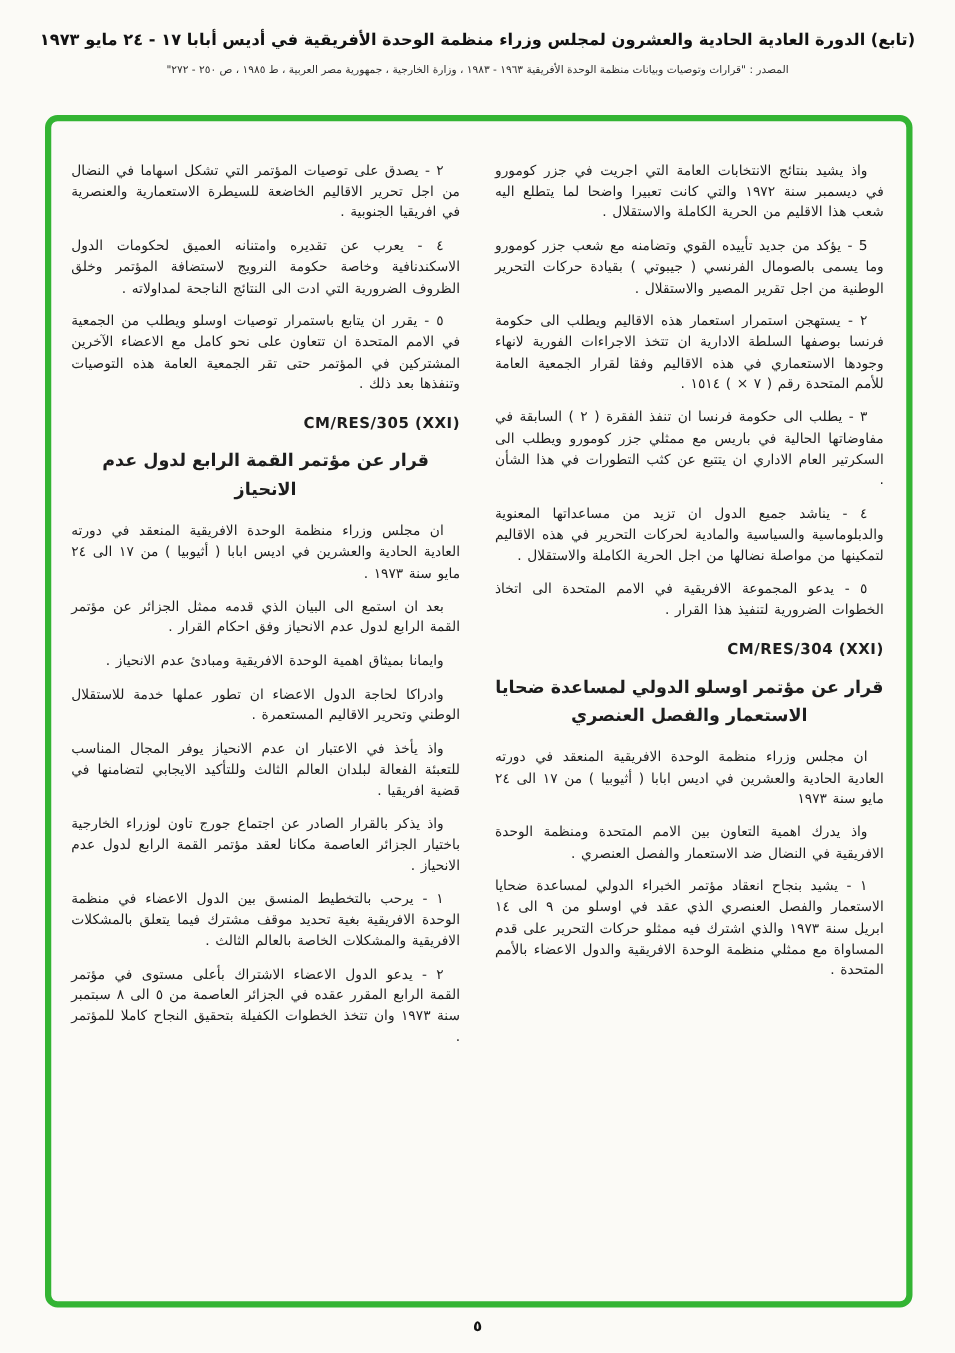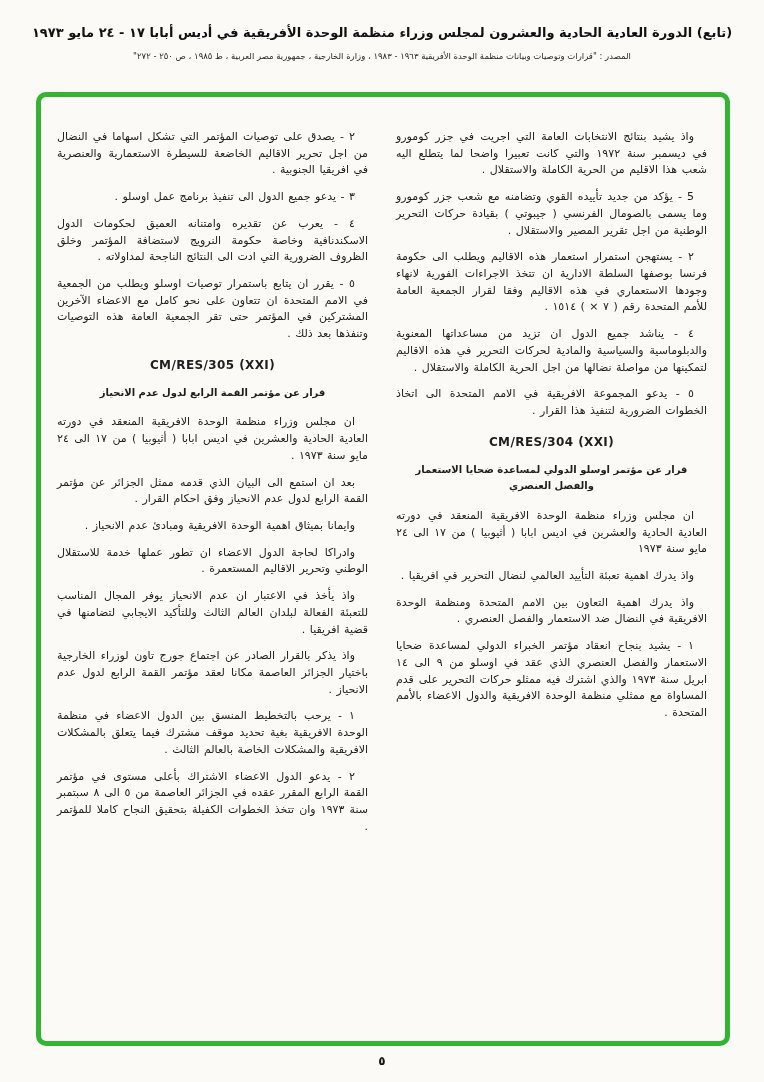--- a/index.html
+++ b/index.html
@@ -46,26 +46,26 @@
   .col{
     flex:1;min-width:0;
     direction:rtl;text-align:justify;
   }
   p.body{
     font-size:11px;line-height:1.52;
     margin:10px 0 9px 0;text-indent:13px;
     word-spacing:1px;
   }
   p.resnum{
-    direction:ltr;text-align:center;
+    direction:ltr;text-align:right;
     font-size:12px;font-weight:bold;letter-spacing:.4px;
     margin:15px 0 13px 0;text-indent:0;
   }
   p.res-title{
-    font-size:10px;font-weight:bold;text-align:center;
+    font-size:14px;font-weight:bold;text-align:center;
     line-height:1.65;margin:0 0 13px 0;text-indent:0;
   }
   .page-number{
     position:absolute;bottom:14px;left:0;right:0;
     text-align:center;font-size:12px;font-weight:bold;color:#111;
   }
 </style>
 </head>
 <body>
 
@@ -76,33 +76,32 @@
     <div class="header-line2">المصدر : "قرارات وتوصيات وبيانات منظمة الوحدة الأفريقية ١٩٦٣ - ١٩٨٣ ، وزارة الخارجية ، جمهورية مصر العربية ، ط ١٩٨٥ ، ص ٢٥٠ - ٢٧٢"</div>
   </div>
 
   <div class="frame">
     <div class="columns">
 
       <div class="col">
         <p class="body">واذ يشيد بنتائج الانتخابات العامة التي اجريت في جزر كومورو في ديسمبر سنة ١٩٧٢ والتي كانت تعبيرا واضحا لما يتطلع اليه شعب هذا الاقليم من الحرية الكاملة والاستقلال .</p>
         <p class="body">5 - يؤكد من جديد تأييده القوي وتضامنه مع شعب جزر كومورو وما يسمى بالصومال الفرنسي ( جيبوتي ) بقيادة حركات التحرير الوطنية من اجل تقرير المصير والاستقلال .</p>
         <p class="body">٢ - يستهجن استمرار استعمار هذه الاقاليم ويطلب الى حكومة فرنسا بوصفها السلطة الادارية ان تتخذ الاجراءات الفورية لانهاء وجودها الاستعماري في هذه الاقاليم وفقا لقرار الجمعية العامة للأمم المتحدة رقم ( ٧ × ) ١٥١٤ .</p>
+        <p class="body">٣ - يطلب الى حكومة فرنسا ان تنفذ الفقرة ( ٢ ) السابقة في مفاوضاتها الحالية في باريس مع ممثلي جزر كومورو ويطلب الى السكرتير العام الاداري ان يتتبع عن كثب التطورات في هذا الشأن .</p>
         <p class="body">٤ - يناشد جميع الدول ان تزيد من مساعداتها المعنوية والدبلوماسية والسياسية والمادية لحركات التحرير في هذه الاقاليم لتمكينها من مواصلة نضالها من اجل الحرية الكاملة والاستقلال .</p>
         <p class="body">٥ - يدعو المجموعة الافريقية في الامم المتحدة الى اتخاذ الخطوات الضرورية لتنفيذ هذا القرار .</p>
         <p class="resnum">CM/RES/304 (XXI)</p>
         <p class="res-title">قرار عن مؤتمر اوسلو الدولي لمساعدة ضحايا الاستعمار والفصل العنصري</p>
         <p class="body">ان مجلس وزراء منظمة الوحدة الافريقية المنعقد في دورته العادية الحادية والعشرين في اديس ابابا ( أثيوبيا ) من ١٧ الى ٢٤ مايو سنة ١٩٧٣</p>
-        <p class="body">واذ يدرك اهمية تعبئة التأييد العالمي لنضال التحرير في افريقيا .</p>
         <p class="body">واذ يدرك اهمية التعاون بين الامم المتحدة ومنظمة الوحدة الافريقية في النضال ضد الاستعمار والفصل العنصري .</p>
         <p class="body">١ - يشيد بنجاح انعقاد مؤتمر الخبراء الدولي لمساعدة ضحايا الاستعمار والفصل العنصري الذي عقد في اوسلو من ٩ الى ١٤ ابريل سنة ١٩٧٣ والذي اشترك فيه ممثلو حركات التحرير على قدم المساواة مع ممثلي منظمة الوحدة الافريقية والدول الاعضاء بالأمم المتحدة .</p>
       </div>
 
       <div class="col">
         <p class="body">٢ - يصدق على توصيات المؤتمر التي تشكل اسهاما في النضال من اجل تحرير الاقاليم الخاضعة للسيطرة الاستعمارية والعنصرية في افريقيا الجنوبية .</p>
-        <p class="body">٣ - يدعو جميع الدول الى تنفيذ برنامج عمل اوسلو .</p>
         <p class="body">٤ - يعرب عن تقديره وامتنانه العميق لحكومات الدول الاسكندنافية وخاصة حكومة النرويج لاستضافة المؤتمر وخلق الظروف الضرورية التي ادت الى النتائج الناجحة لمداولاته .</p>
         <p class="body">٥ - يقرر ان يتابع باستمرار توصيات اوسلو ويطلب من الجمعية في الامم المتحدة ان تتعاون على نحو كامل مع الاعضاء الآخرين المشتركين في المؤتمر حتى تقر الجمعية العامة هذه التوصيات وتنفذها بعد ذلك .</p>
         <p class="resnum">CM/RES/305 (XXI)</p>
         <p class="res-title">قرار عن مؤتمر القمة الرابع لدول عدم الانحياز</p>
         <p class="body">ان مجلس وزراء منظمة الوحدة الافريقية المنعقد في دورته العادية الحادية والعشرين في اديس ابابا ( أثيوبيا ) من ١٧ الى ٢٤ مايو سنة ١٩٧٣ .</p>
         <p class="body">بعد ان استمع الى البيان الذي قدمه ممثل الجزائر عن مؤتمر القمة الرابع لدول عدم الانحياز وفق احكام القرار .</p>
         <p class="body">وايمانا بميثاق اهمية الوحدة الافريقية ومبادئ عدم الانحياز .</p>
         <p class="body">وادراكا لحاجة الدول الاعضاء ان تطور عملها خدمة للاستقلال الوطني وتحرير الاقاليم المستعمرة .</p>
         <p class="body">واذ يأخذ في الاعتبار ان عدم الانحياز يوفر المجال المناسب للتعبئة الفعالة لبلدان العالم الثالث وللتأكيد الايجابي لتضامنها في قضية افريقيا .</p>
         <p class="body">واذ يذكر بالقرار الصادر عن اجتماع جورج تاون لوزراء الخارجية باختيار الجزائر العاصمة مكانا لعقد مؤتمر القمة الرابع لدول عدم الانحياز .</p>

